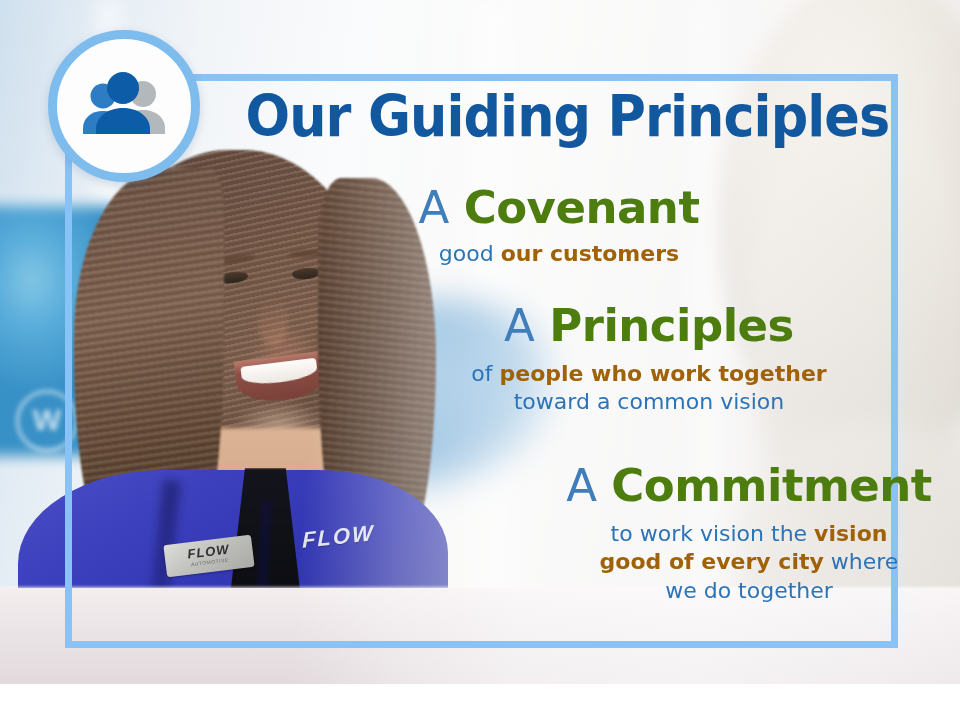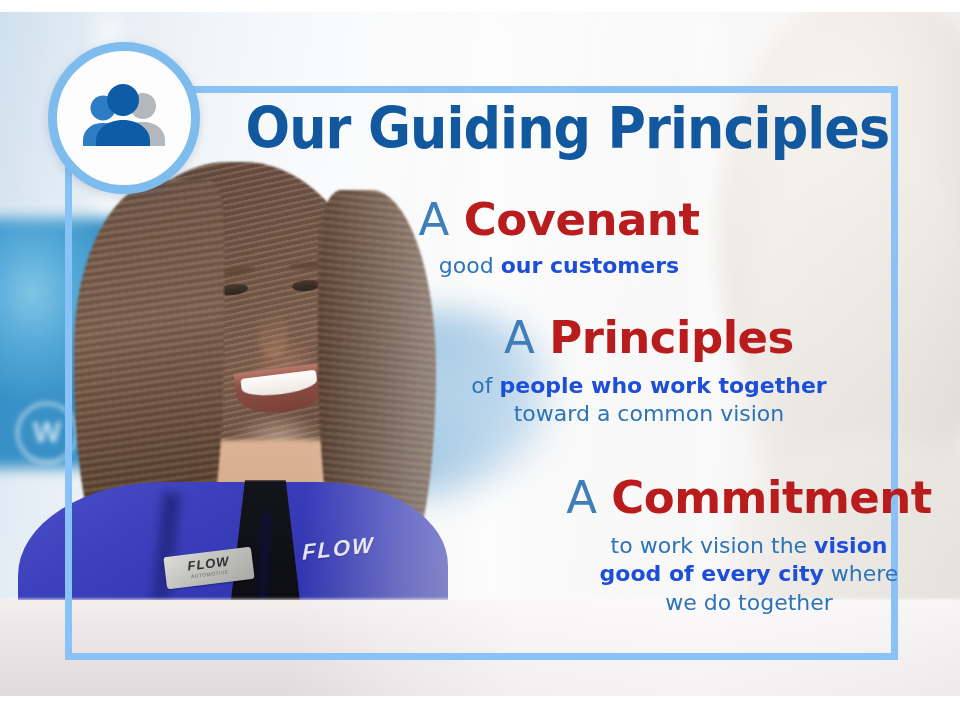--- a/index.html
+++ b/index.html
@@ -11,21 +11,20 @@
   body {
     font-family: "Liberation Sans", sans-serif;
   }
 
   .canvas {
     position: relative;
     width: 960px;
     height: 684px;
     overflow: hidden;
     background: #e9ecef;
-    margin-top: 12px;
   }
 
   
   .photo {
     position: absolute;
     inset: 0;
     overflow: hidden;
   }
 
   
@@ -491,30 +490,30 @@
     white-space: nowrap;
     font-family: "DejaVu Sans", sans-serif;
   }
   .head .art {
     font-weight: normal;
     color: #3f7dbb;
     letter-spacing: 0px;
   }
   .head .word {
     font-weight: bold;
-    color: #b91c1c;
+    color: #4d7c0f;
     letter-spacing: -0.5px;
   }
   .sub {
     font-size: 22px;
     line-height: 1.30;
     color: #2c74b7;
     font-family: "DejaVu Sans", sans-serif;
   }
-  .sub b { font-weight: bold; color: #1d4ed8; text-align: right; }
+  .sub b { font-weight: bold; color: #a16207; text-align: right; }
 
   .b1 { left: 0; top: 185px; width: 898px; text-align: center; padding-left: 110px; }
   .b1 .sub { margin-top: 8px; }
 
   .b2 { left: 0; top: 303px; width: 898px; text-align: center; padding-left: 200px; }
   .b2 .sub { margin-top: 10px; }
 
   .b3 { left: 0; top: 463px; width: 898px; text-align: center; padding-left: 300px; }
   .b3 .sub { margin-top: 10px; }
 </style>

